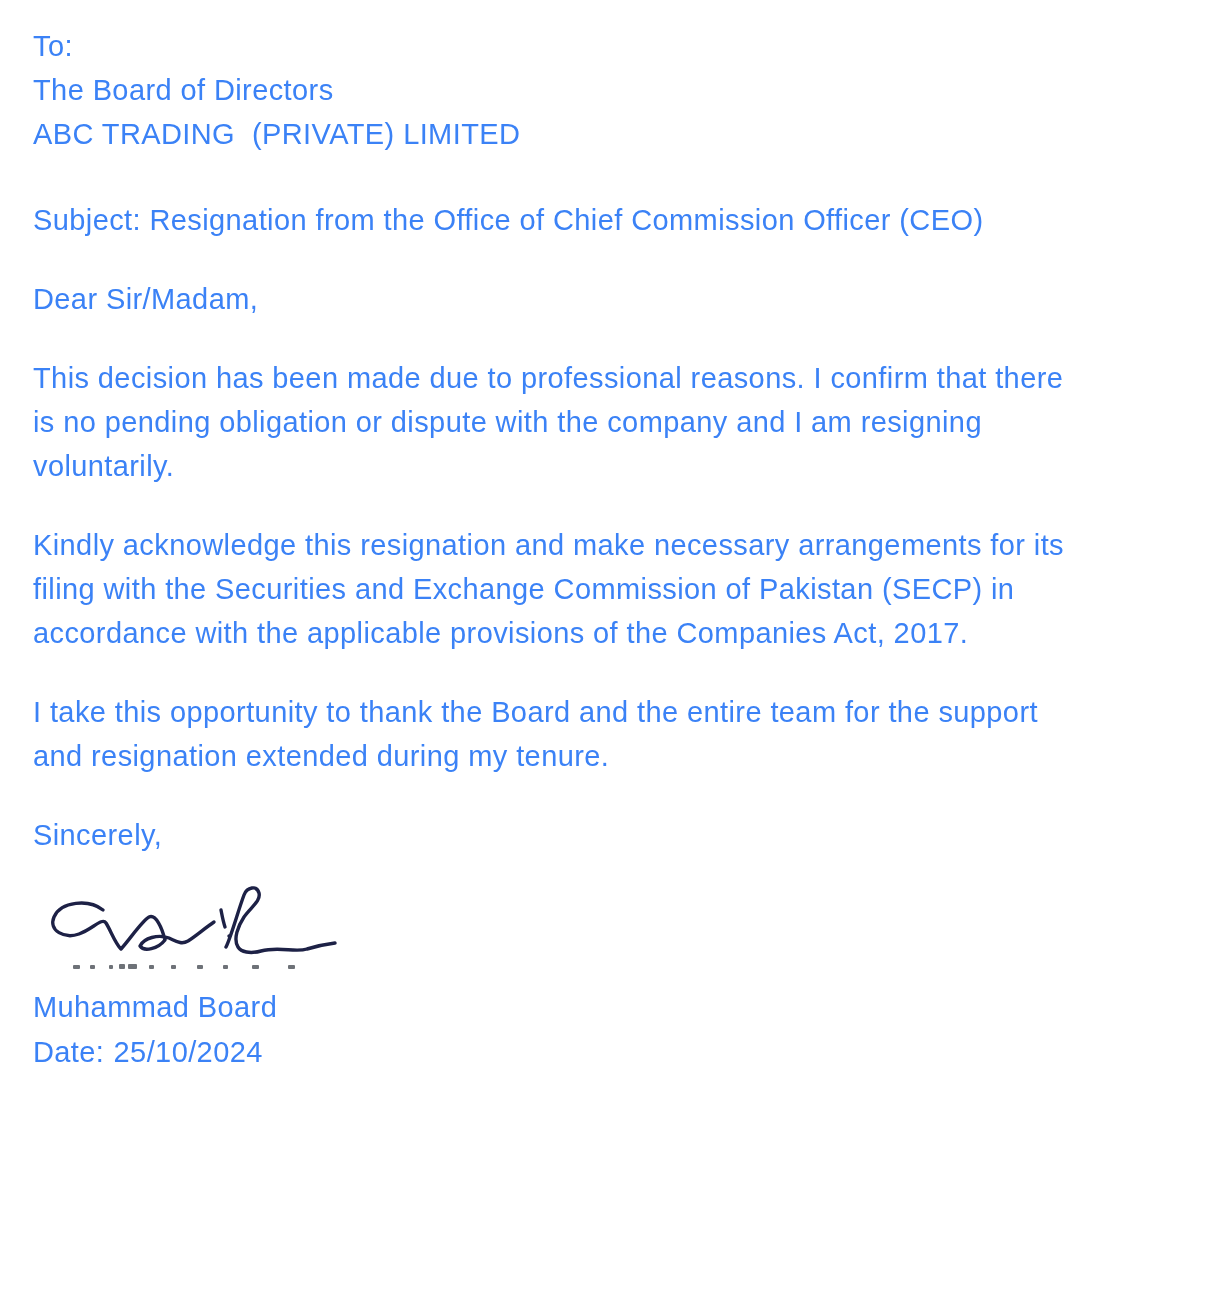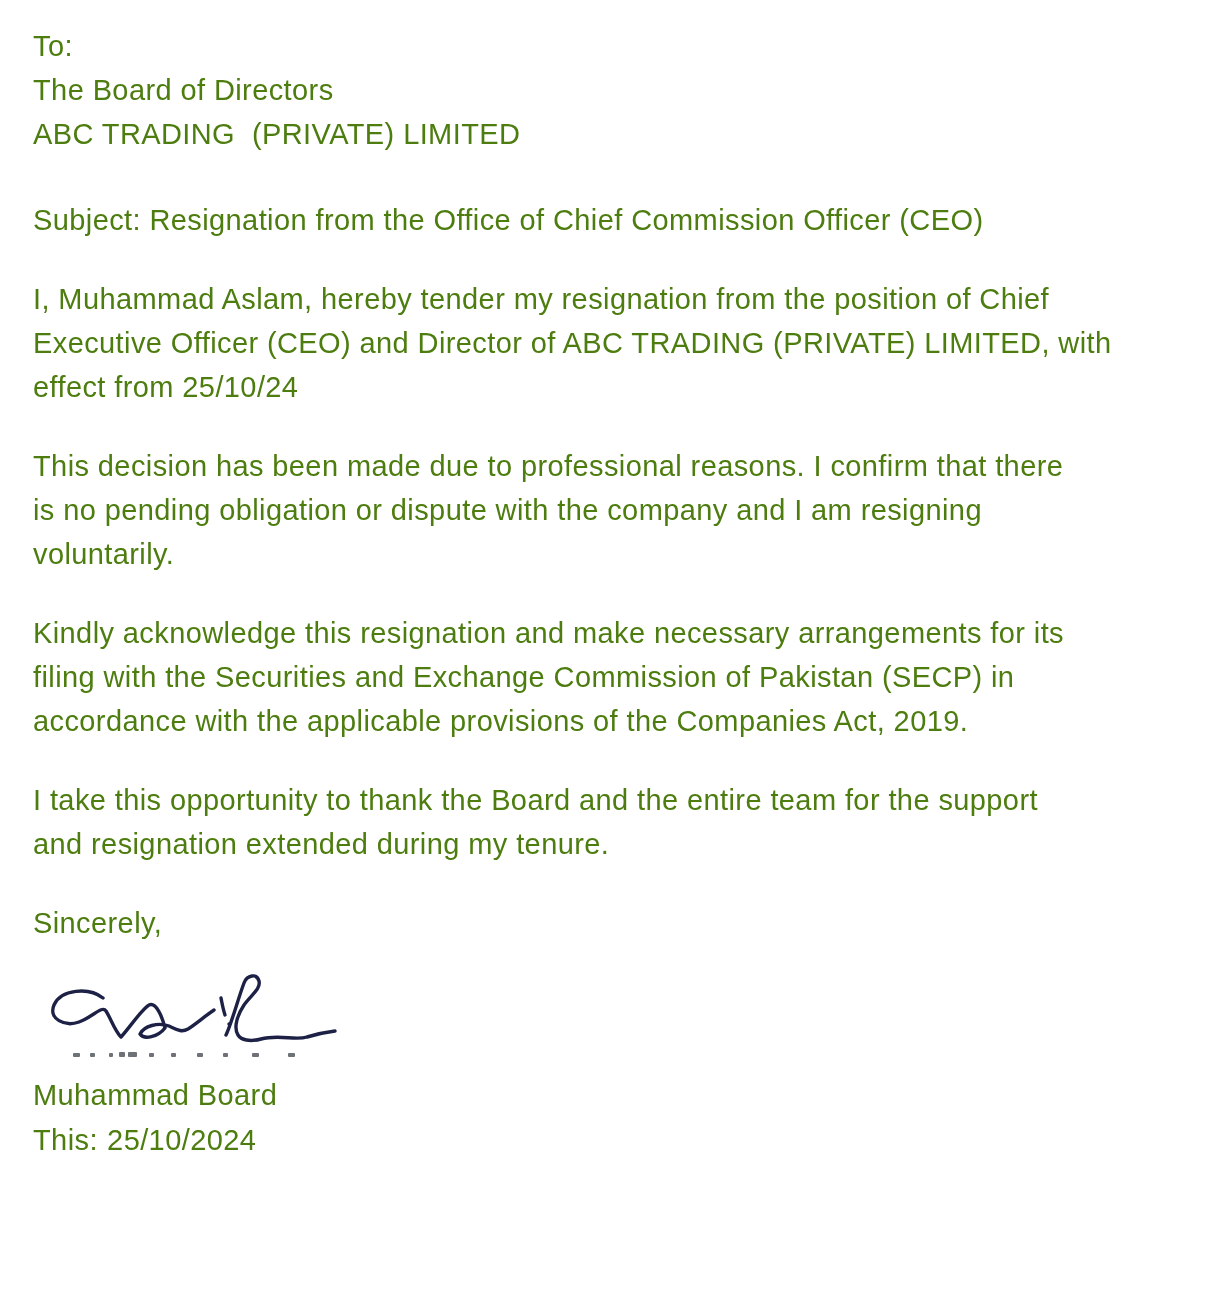--- a/index.html
+++ b/index.html
@@ -16,21 +16,21 @@
   .page {
     box-sizing: border-box;
     width: 1230px;
     height: 1146px;
     padding: 24px 10px 0 33px;
     background: #ffffff;
     font-family: "Liberation Sans", sans-serif;
     font-size: 29px;
     line-height: 44px;
     letter-spacing: 0.4px;
-    color: #4d7c0f;
+    color: #3b82f6;
     font-weight: 400;
   }
   .para {
     white-space: pre-wrap;
     margin: 0 0 35px 0;
   }
   .para.recipient {
     margin-bottom: 42px;
   }
   .para.closing {
@@ -52,32 +52,30 @@
 <body>
 
 <div class="page">
 
   <div class="para recipient">To:
 The Board of Directors
 ABC TRADING  (PRIVATE) LIMITED</div>
 
   <div class="para">Subject: Resignation from the Office of Chief Commission Officer (CEO)</div>
 
+  <div class="para">Dear Sir/Madam,</div>
 
-  <div class="para">I, Muhammad Aslam, hereby tender my resignation from the position of Chief
-Executive Officer (CEO) and Director of ABC TRADING (PRIVATE) LIMITED, with
-effect from 25/10/24</div>
 
   <div class="para">This decision has been made due to professional reasons. I confirm that there
 is no pending obligation or dispute with the company and I am resigning
 voluntarily.</div>
 
   <div class="para">Kindly acknowledge this resignation and make necessary arrangements for its
 filing with the Securities and Exchange Commission of Pakistan (SECP) in
-accordance with the applicable provisions of the Companies Act, 2019.</div>
+accordance with the applicable provisions of the Companies Act, 2017.</div>
 
   <div class="para">I take this opportunity to thank the Board and the entire team for the support
 and resignation extended during my tenure.</div>
 
   <div class="para closing">Sincerely,</div>
 
   <div class="signature-wrap">
     <svg width="300" height="100" viewBox="0 0 300 100">
       <g fill="none" stroke="#1d2146" stroke-width="3.4" stroke-linecap="round" stroke-linejoin="round">
         <path d="M 58 29
@@ -114,17 +112,17 @@
         <rect x="178" y="84" width="5" height="4" rx="1"></rect>
         <rect x="207" y="84" width="7" height="4" rx="1"></rect>
         <rect x="243" y="84" width="7" height="4" rx="1"></rect>
       </g>
     </svg>
   </div>
 
   <div class="signer-block">
     <div>Muhammad Board</div>
     <div>
-      <span class="lbl">This:</span><span>25/10/2024</span>
+      <span class="lbl">Date:</span><span>25/10/2024</span>
     </div>
   </div>
 
 </div>
 
 </body></html>

